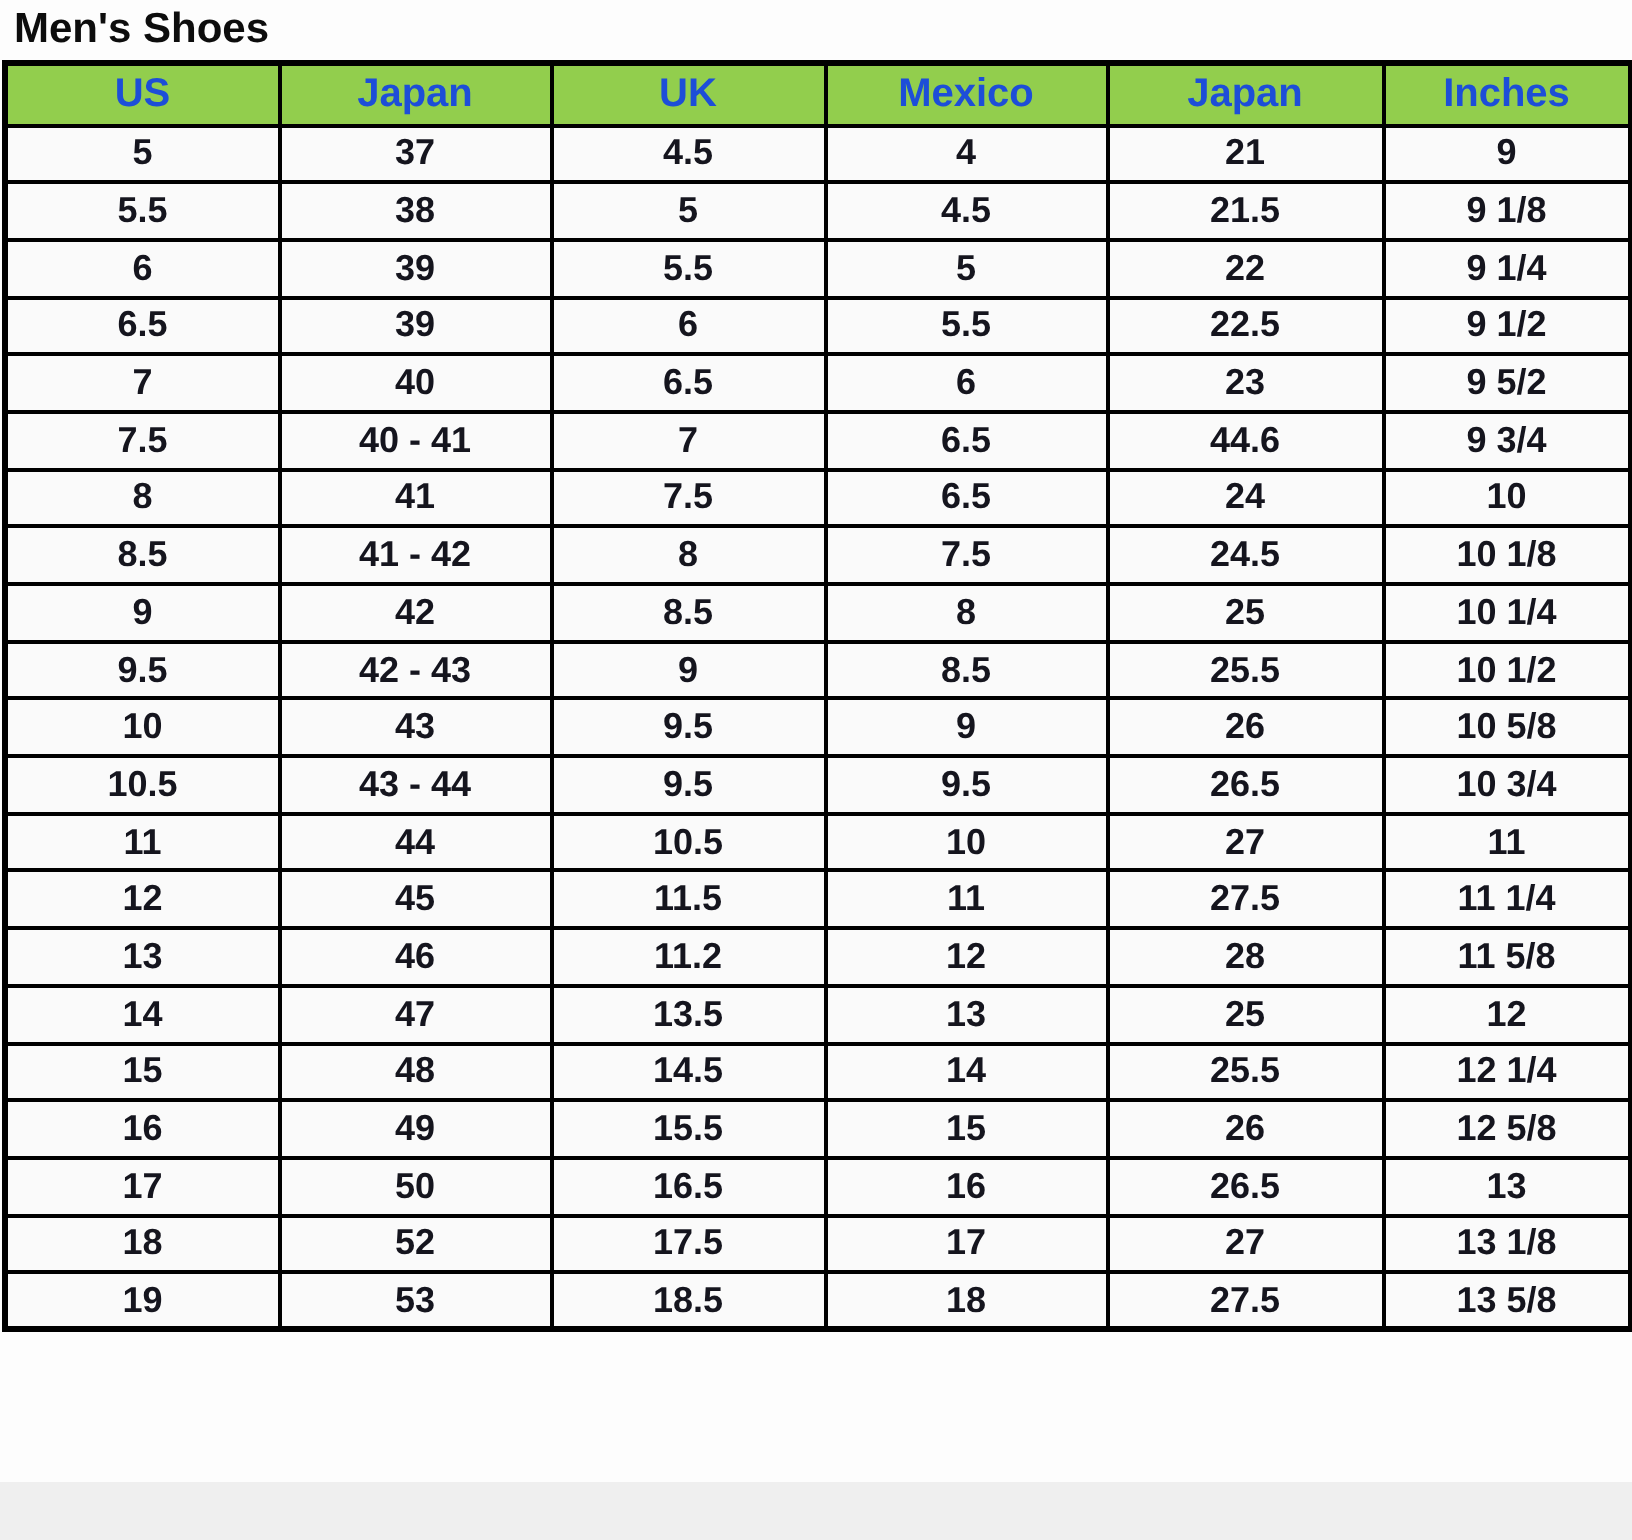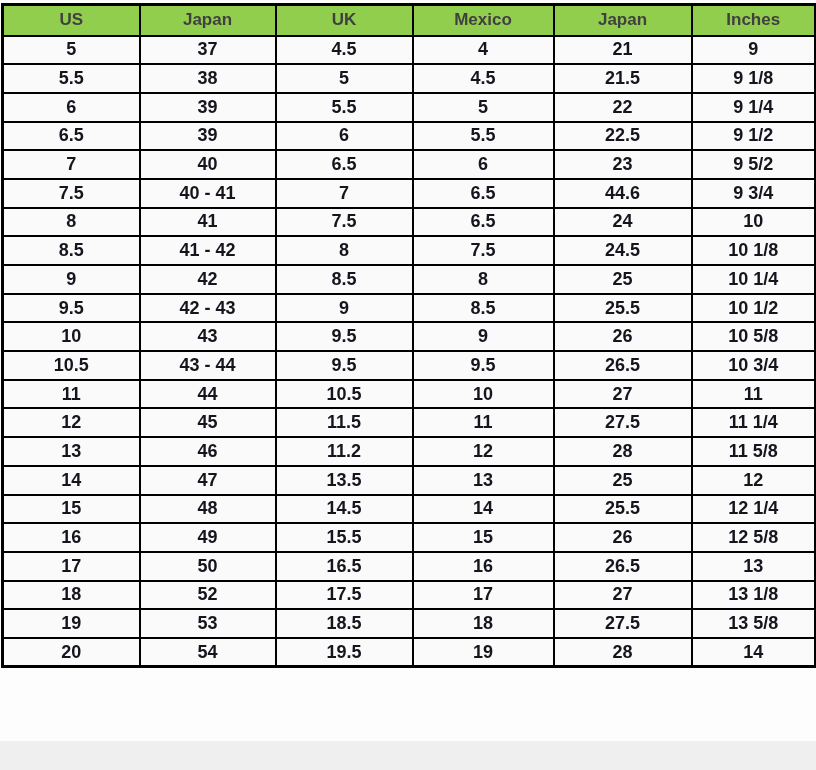--- a/index.html
+++ b/index.html
@@ -34,43 +34,44 @@
     width: 813px;
     margin-left: 1px;
     border: 3px solid #000000;
     background: #fafafa;
   }
   table.size-table th {
     background: #92ce4d;
     border: 2px solid #000000;
     height: 31px;
     padding: 0;
-    font-size: 17px;
+    font-size: 20px;
     font-weight: 700;
-    color: #404040;
+    color: #1d4ed8;
     text-align: center;
     vertical-align: middle;
   }
   table.size-table td {
     border: 2px solid #000000;
     height: 28.7px;
     padding: 0;
     background: #fafafa;
     font-size: 18px;
     font-weight: 700;
     color: #15151e;
     text-align: center;
     vertical-align: middle;
     white-space: nowrap;
   }
 </style>
 </head>
 <body>
 
 <div class="content">
+  <h1 class="page-title">Men's Shoes</h1>
 
   <table class="size-table">
     <colgroup>
       <col style="width:137px">
       <col style="width:136px">
       <col style="width:137px">
       <col style="width:141px">
       <col style="width:138px">
       <col style="width:124px">
     </colgroup>
@@ -246,23 +247,15 @@
           <td>13 1/8</td>
         </tr>
         <tr>
           <td>19</td>
           <td>53</td>
           <td>18.5</td>
           <td>18</td>
           <td>27.5</td>
           <td>13 5/8</td>
         </tr>
-        <tr>
-          <td>20</td>
-          <td>54</td>
-          <td>19.5</td>
-          <td>19</td>
-          <td>28</td>
-          <td>14</td>
-        </tr>
       </tbody>
   </table>
 </div>
 
 </body></html>

